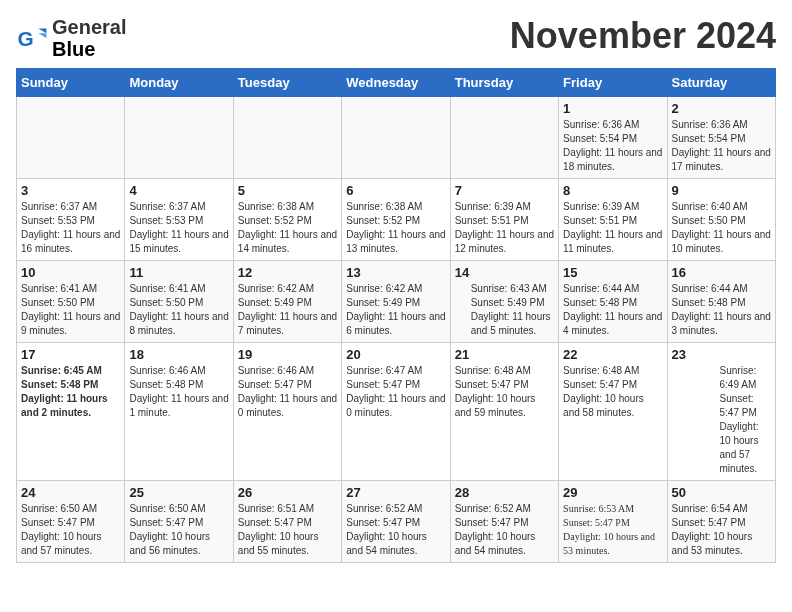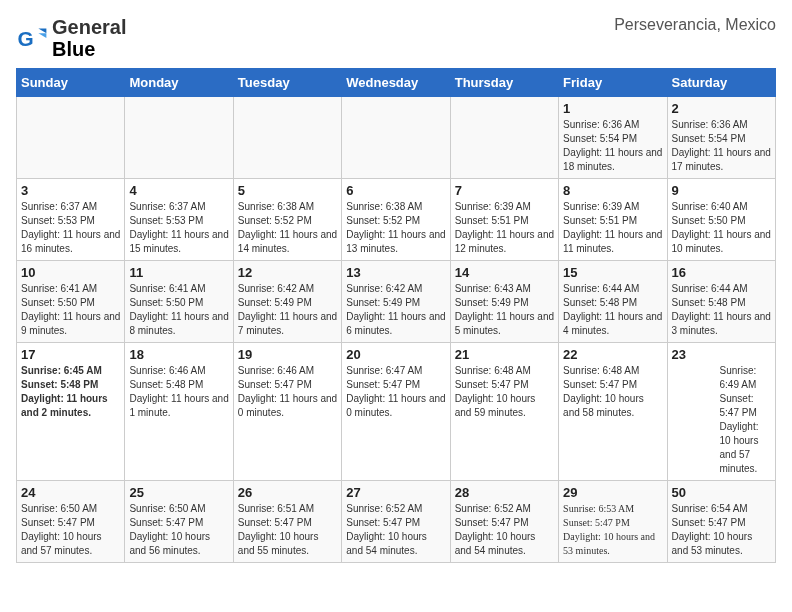--- a/index.html
+++ b/index.html
@@ -98,21 +98,21 @@
       <text x="2" y="30" font-size="26" font-weight="bold" fill="#1a6ec2">G</text>
       <polygon points="28,8 38,14 38,8" fill="#1a6ec2"></polygon>
       <polygon points="28,14 38,20 38,14" fill="#4aa0e8"></polygon>
     </svg>
     <div class="logo-text">
       <span class="logo-general">General</span><br>
       <span class="logo-blue">Blue</span>
     </div>
   </div>
   <div class="title-block">
-    <div class="subtitle">Perseverancia, Mexico</div>
+    <div class="month-title">November 2024</div>
   </div>
 </div>
 
 <table>
   <thead>
     <tr>
     <th>Sunday</th>
         <th>Monday</th>
         <th>Tuesday</th>
         <th>Wednesday</th>
@@ -205,21 +205,21 @@
 Daylight: 11 hours and 7 minutes.</div>
         </td>
         <td>
           <span class="day-number">13</span>
           <div class="day-info" style="white-space: pre-line;">Sunrise: 6:42 AM
 Sunset: 5:49 PM
 Daylight: 11 hours and 6 minutes.</div>
         </td>
         <td>
           <span class="day-number">14</span>
-          <div class="day-info" style="white-space: pre-line;">Sunrise: 6:43 AM
+          <div class="day-info" style="white-space: pre-line; margin-left: 16px;">Sunrise: 6:43 AM
 Sunset: 5:49 PM
 Daylight: 11 hours and 5 minutes.</div>
         </td>
         <td>
           <span class="day-number">15</span>
           <div class="day-info" style="white-space: pre-line;">Sunrise: 6:44 AM
 Sunset: 5:48 PM
 Daylight: 11 hours and 4 minutes.</div>
         </td>
         <td>

